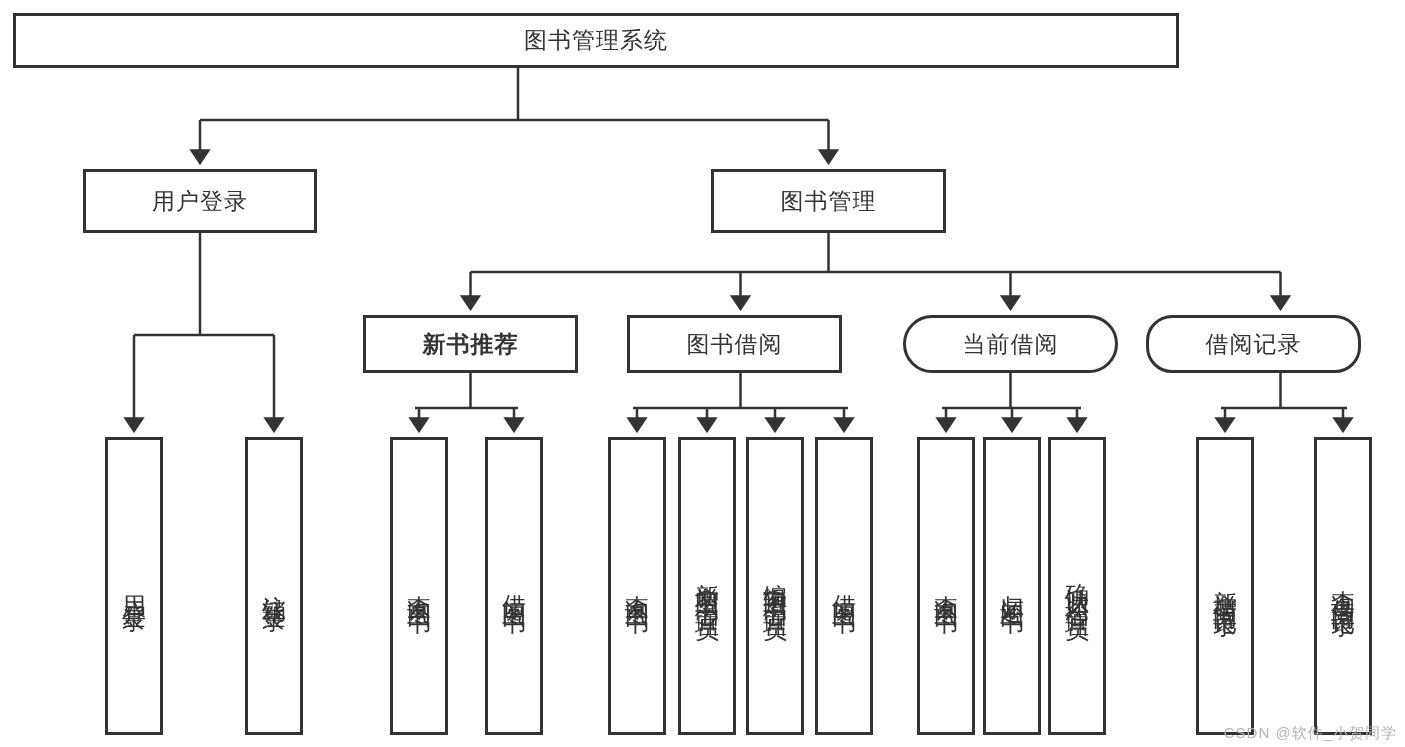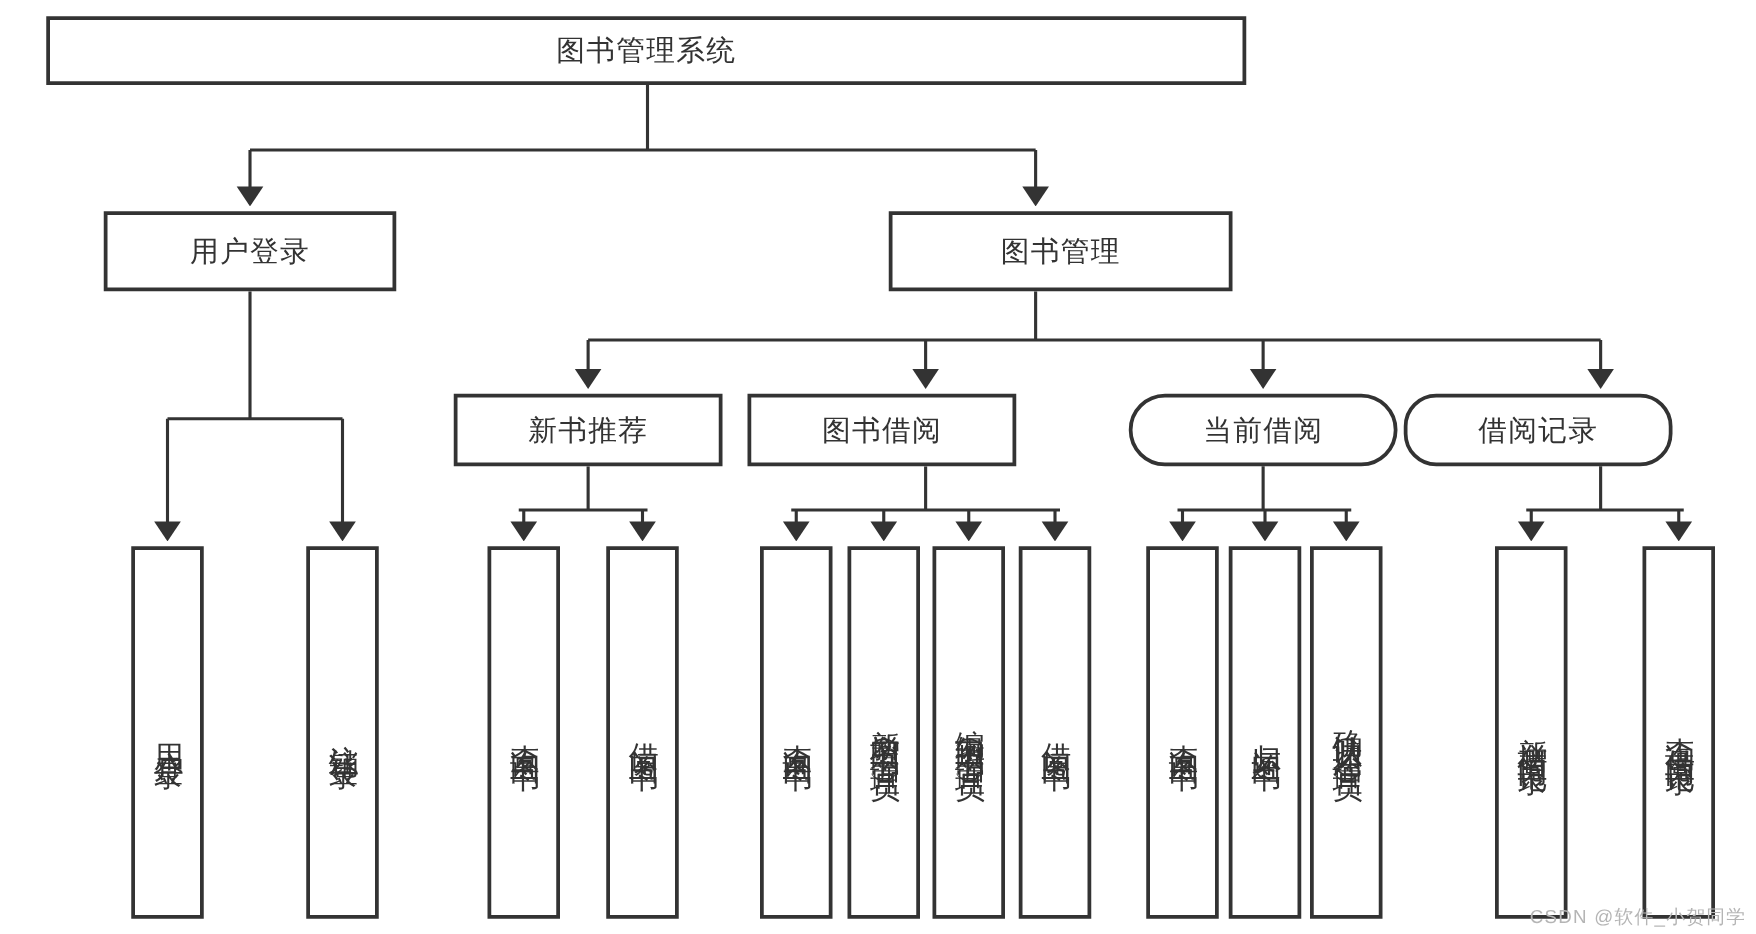--- a/index.html
+++ b/index.html
@@ -41,30 +41,30 @@
     width: 58px;
     height: 298px;
     top: 437px;
     writing-mode: vertical-rl;
     text-orientation: mixed;
     font-size: 24px;
     letter-spacing: 5px;
     line-height: 1;
   }
   
-  #n-root { left: 13px; top: 13px; width: 960px; height: 55px; margin-left: 24px; }
+  #n-root { left: 13px; top: 13px; width: 1166px; height: 55px; }
   
   #n-user-login { left: 83px;  top: 169px; width: 234px; height: 64px; }
-  #n-book-mgmt  { left: 711px; top: 169px; width: 275px; height: 64px; }
+  #n-book-mgmt  { left: 711px; top: 169px; width: 235px; height: 64px; }
   
   .lvl3 { top: 315px; width: 215px; height: 58px; }
-  #n-new-book-rec   { left: 363px; }
-  #n-book-borrow    { left: 598px; }
+  #n-new-book-rec   { left: 363px; font-weight: bold; }
+  #n-book-borrow    { left: 627px; }
   #n-current-borrow { left: 903px; border-radius: 29px; }
-  #n-borrow-record  { left: 1123px; border-radius: 26px; }
+  #n-borrow-record  { left: 1146px; border-radius: 26px; }
   
   #n-ul-login   { left: 105px; }
   #n-ul-logout  { left: 245px; }
   #n-nb-query   { left: 390px; }
   #n-nb-borrow  { left: 485px; }
   #n-bb-query   { left: 608px; }
   #n-bb-add     { left: 678px; }
   #n-bb-edit    { left: 746px; }
   #n-bb-borrow  { left: 815px; }
   #n-cb-query   { left: 917px; }

